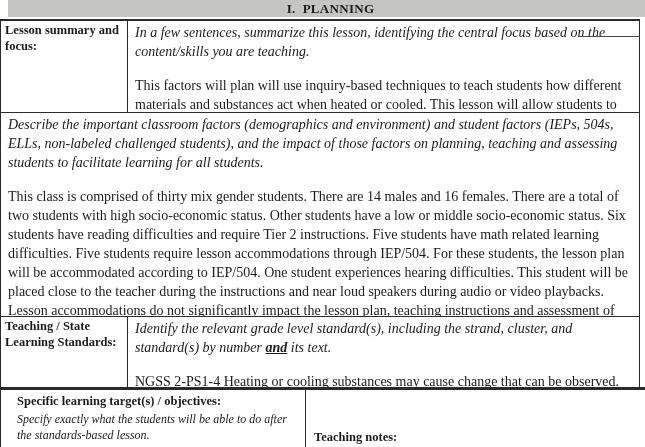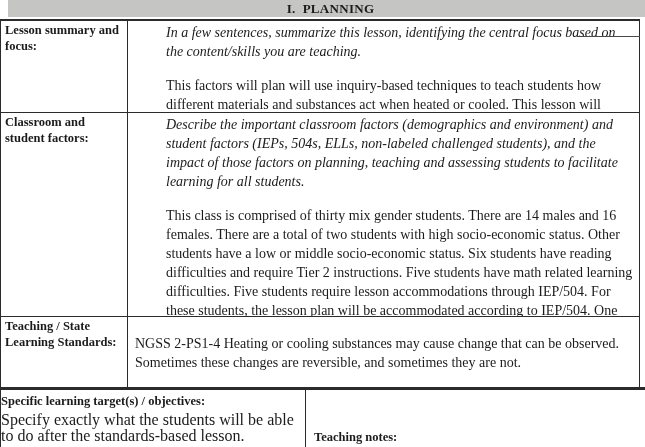--- a/index.html
+++ b/index.html
@@ -28,21 +28,21 @@
   }
   .main-table{
     position:absolute;top:19px;left:0;
     width:640px;
     box-sizing:border-box;
     border-left:1px solid var(--border);
     border-right:1px solid var(--border);
     border-top:2px solid var(--border);
   }
   .trow{display:flex;align-items:stretch;}
-  .trow.mid{border-bottom:1px solid var(--border);gap:31px;}
+  .trow.mid{border-bottom:1px solid var(--border);}
   .cell-label{
     width:127px;flex:0 0 127px;
     box-sizing:border-box;
     border-right:1px solid var(--border);
     padding:2px 5px 0 4px;
     font-weight:bold;
     font-size:12.5px;line-height:15.5px;
   }
   .cell-content{
     flex:1;
@@ -67,58 +67,58 @@
     box-sizing:border-box;
     border-top:3px solid var(--border);
     border-left:1px solid var(--border);
     display:flex;align-items:stretch;
     overflow:hidden;
   }
   .fcell-left{
     width:305px;flex:0 0 305px;
     box-sizing:border-box;
     border-right:1px solid var(--border);
-    padding:3px 8px 0 0;
+    padding:3px 8px 0 16px;
   }
   .fcell-right{
     flex:1;
     padding:3px 8px 0 8px;
     margin-top:36px;
   }
   .fheading{margin:0;font-weight:bold;font-size:12.5px;line-height:16px;}
-  .fprompt{margin:3px 0 0 0;font-size:16px;line-height:15.5px;}
+  .fprompt{margin:3px 0 0 0;font-style:italic;font-size:12px;line-height:15.5px;}
 </style>
 </head>
 <body>
 
 <div class="page">
 
   <div class="title-band">I.  PLANNING</div>
 
   <div class="main-table">
 
     <div class="trow mid">
       <div class="cell-label h91">Lesson summary and focus:</div>
       <div class="cell-content h91">
         <p class="prompt">In a few sentences, summarize this lesson, identifying the central focus based on the content/skills you are teaching.</p>
         <p class="body-text">This factors will plan will use inquiry-based techniques to teach students how different materials and substances act when heated or cooled. This lesson will allow students to collect and record data and start their own KWL chart..</p>
       </div>
     </div>
 
     <div class="trow mid">
-      <div class="cell-label h203">Classroom and student factors:</div>
       <div class="cell-content h203">
         <p class="prompt">Describe the important classroom factors (demographics and environment) and student factors (IEPs, 504s, ELLs, non-labeled challenged students), and the impact of those factors on planning, teaching and assessing students to facilitate learning for all students.</p>
         <p class="body-text">This class is comprised of thirty mix gender students. There are 14 males and 16 females. There are a total of two students with high socio-economic status. Other students have a low or middle socio-economic status. Six students have reading difficulties and require Tier 2 instructions. Five students have math related learning difficulties. Five students require lesson accommodations through IEP/504. For these students, the lesson plan will be accommodated according to IEP/504. One student experiences hearing difficulties. This student will be placed close to the teacher during the instructions and near loud speakers during audio or video playbacks.  Lesson accommodations do not significantly impact the lesson plan, teaching instructions and assessment of student in this lesson.</p>
       </div>
     </div>
 
     <div class="trow">
       <div class="cell-label h70">Teaching / State Learning Standards:</div>
       <div class="cell-content h70">
+        <p class="prompt"><span>Identify the relevant grade level standard(s), including the strand, cluster, and standard(s) by number </span><span class="emph">and</span><span> its text.</span></p>
         <p class="body-text">NGSS 2-PS1-4 Heating or cooling substances may cause change that can be observed. Sometimes these changes are reversible, and sometimes they are not.</p>
       </div>
     </div>
 
   </div>
 
   <div class="artifact-line"></div>
 
   <div class="footer-table">
     <div class="fcell-left">

